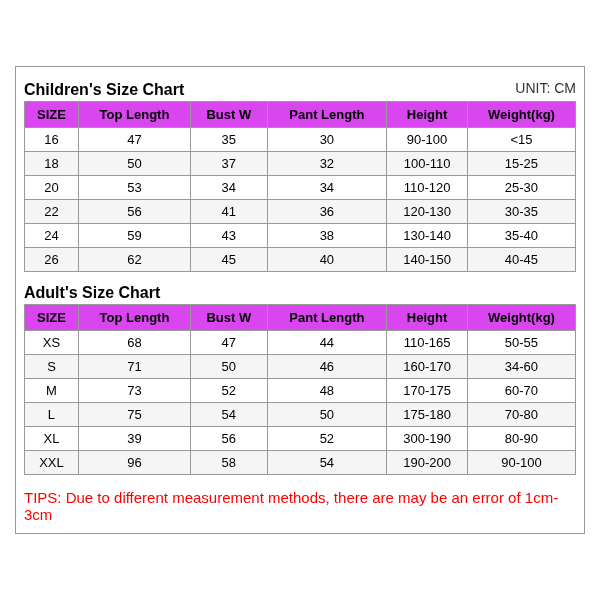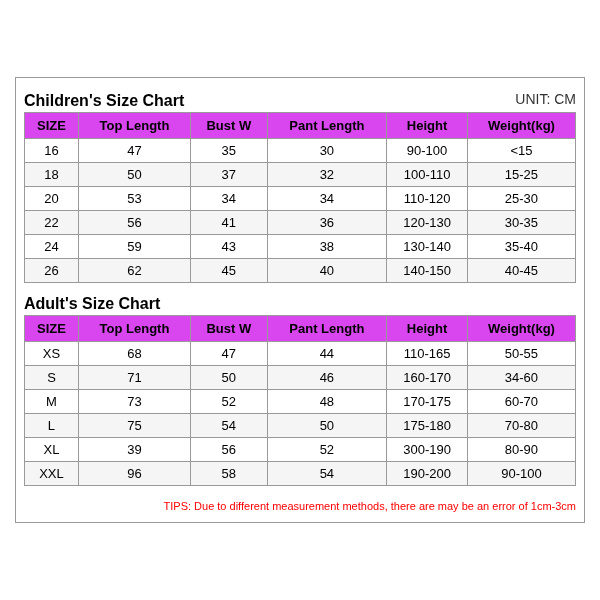--- a/index.html
+++ b/index.html
@@ -56,22 +56,22 @@
     tr:nth-child(even) td {
       background-color: #f5f5f5;
     }
     tr:nth-child(odd) td {
       background-color: #fff;
     }
     .size-cell {
       font-weight: normal;
     }
     .tips {
-      text-align: right;
-      font-size: 11px;
+      text-align: left;
+      font-size: 15px;
       color: red;
       margin-top: 12px;
       padding: 2px 0;
     }
   </style>
 </head>
 <body>
 
 <div class="container">
 

